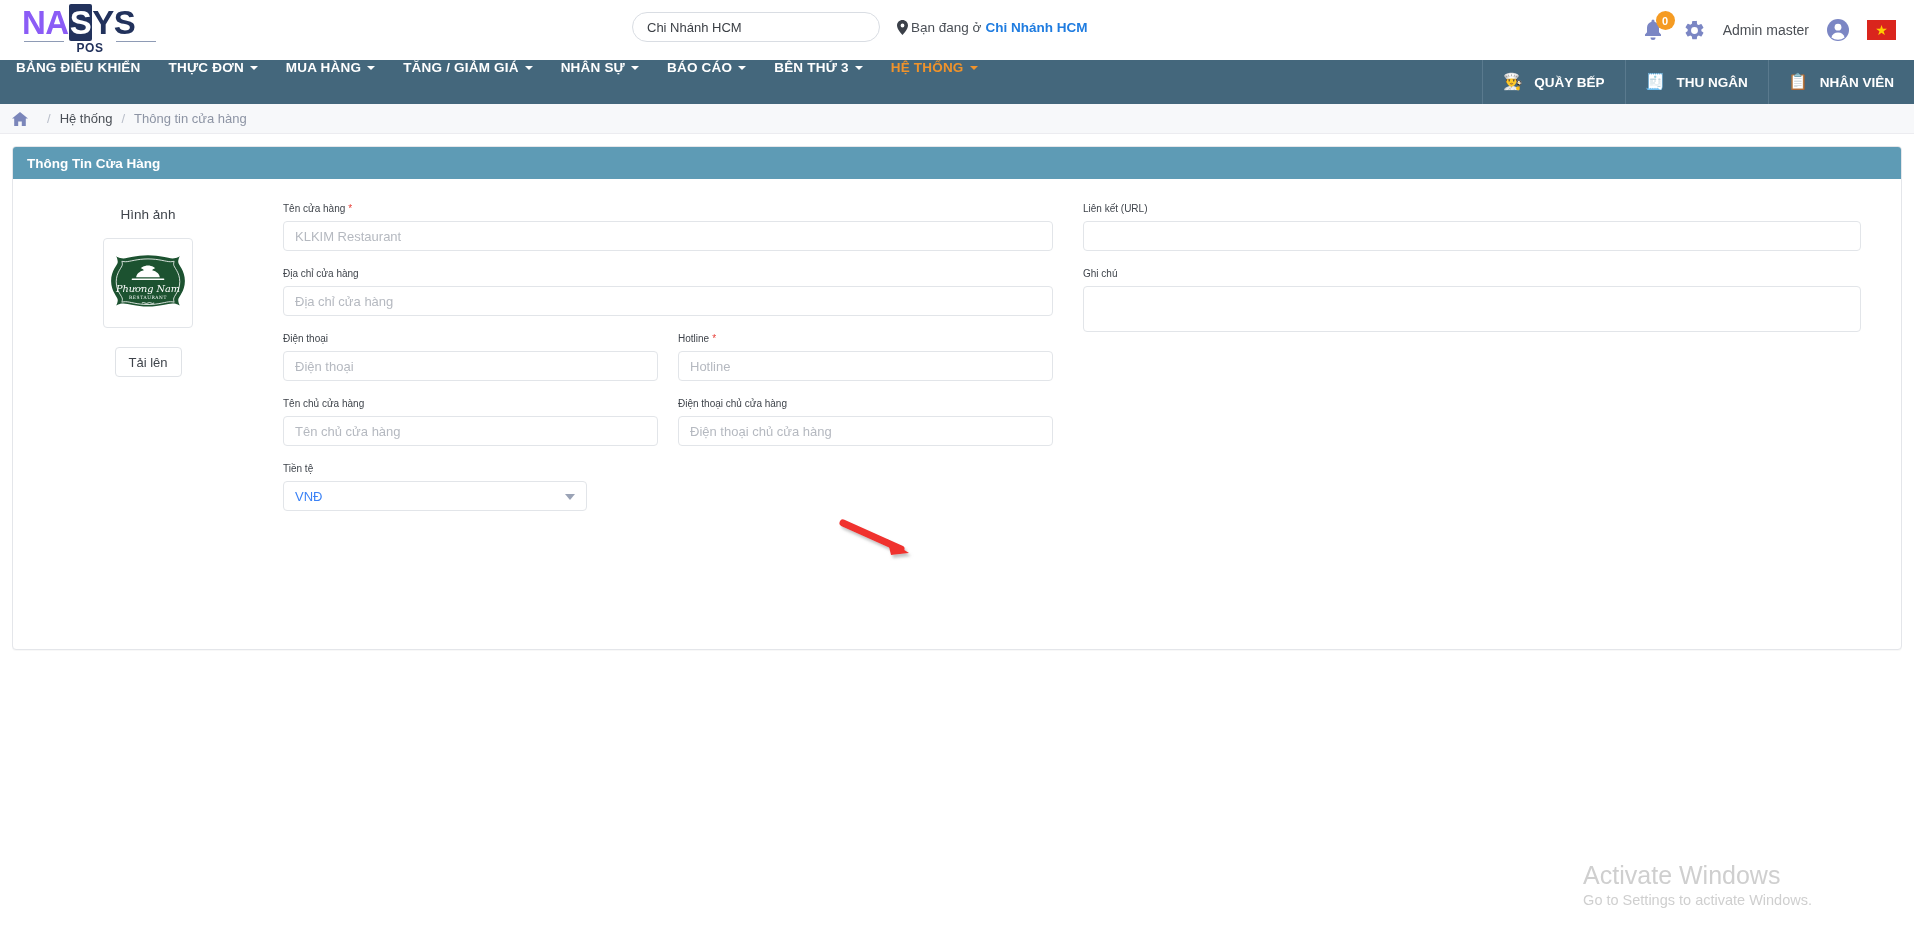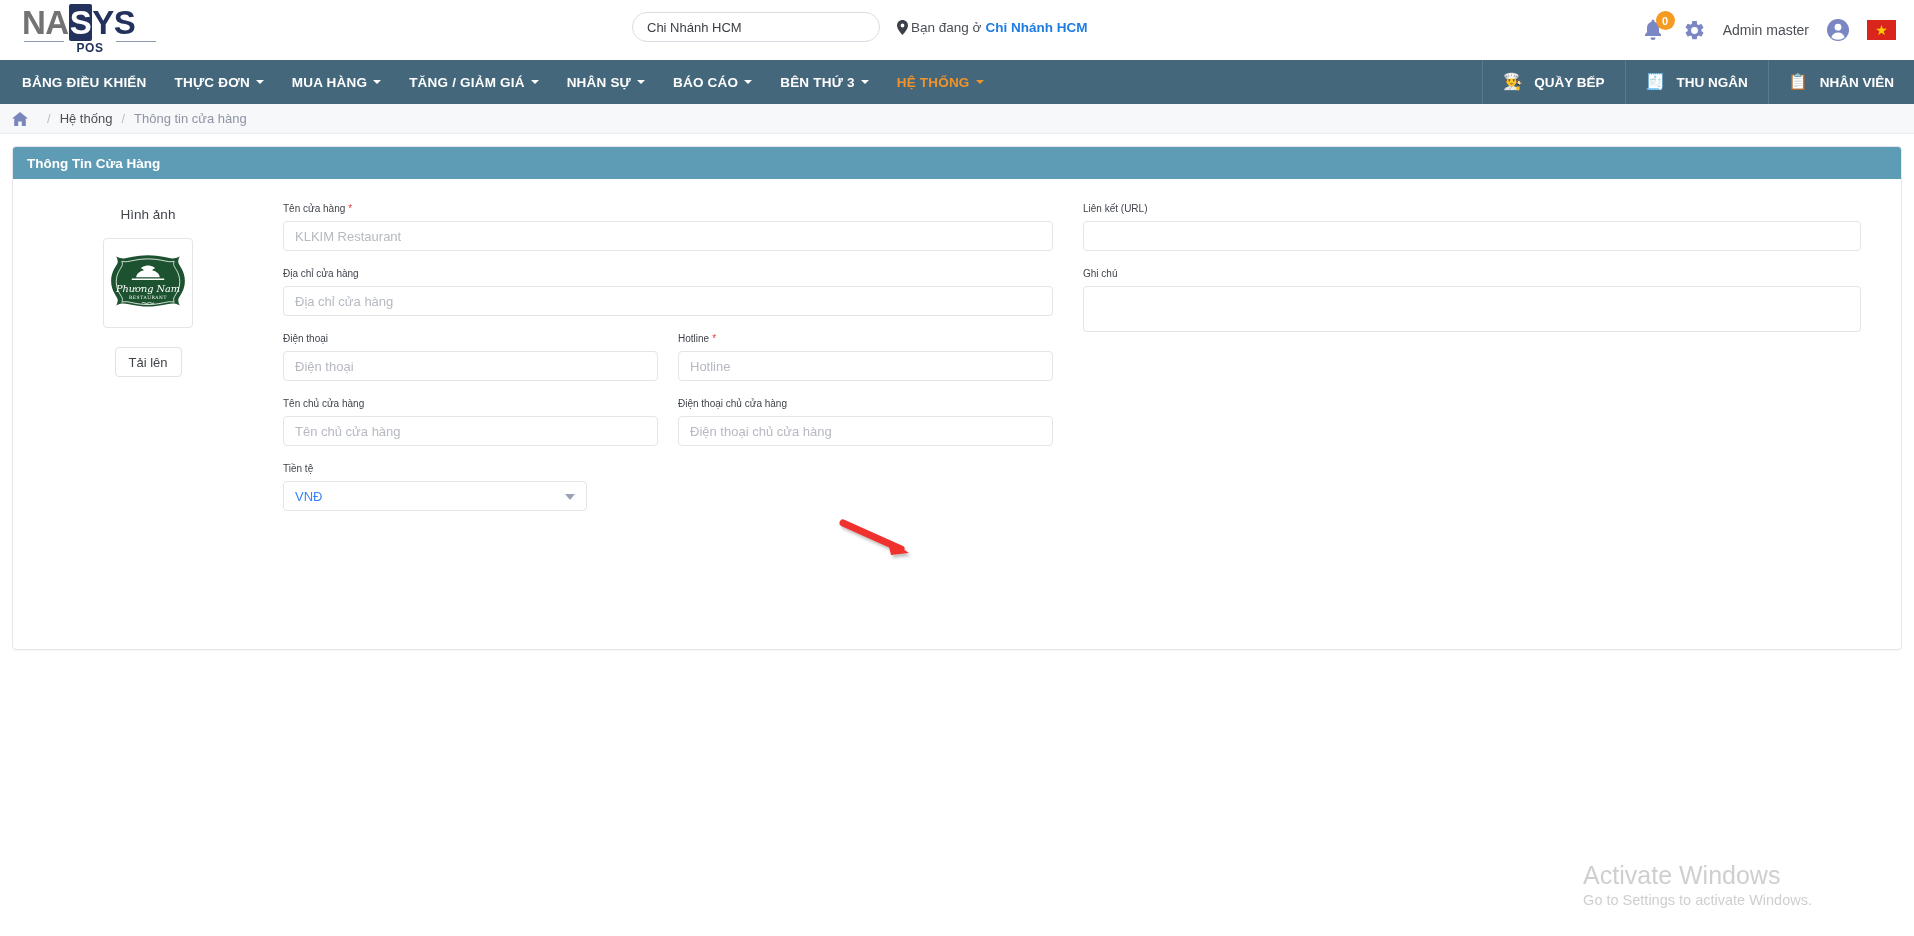--- a/index.html
+++ b/index.html
@@ -26,21 +26,21 @@
     flex-direction: column;
     align-items: flex-start;
   }
   .logo-text {
     font-size: 33px;
     font-weight: bold;
     letter-spacing: -0.5px;
     line-height: 1;
     position: relative;
   }
-  .logo-na { color: #737373; }
+  .logo-na { color: #8b5cf6; }
   .logo-s  { color: #ffffff; background: #22325C; padding: 0 1px; border-radius:2px;}
   .logo-ys { color: #22325C; }
   .logo-sub {
     display: flex;
     width: 132px;
     margin-top: 2px;
     margin-left: 2px;
     gap: 8px;
   }
   .logo-sub .rule { flex: 1; height: 1px; background: #8e9bb5; }
@@ -108,21 +108,21 @@
   }
 
   
   .navbar {
     height: 44px;
     background: #44677C;
     display: flex;
     align-items: stretch;
     position: relative;
   }
-  .nav-left { display: flex; align-items: center; padding-left: 8px; }
+  .nav-left { display: flex; align-items: flex-start; padding-left: 2px; }
   .nav-item {
     display: flex; align-items: center;
     padding: 0 14px;
     color: #ffffff;
     font-size: 13.5px;
     font-weight: bold;
     letter-spacing: 0.2px;
     white-space: nowrap;
     cursor: pointer;
   }

